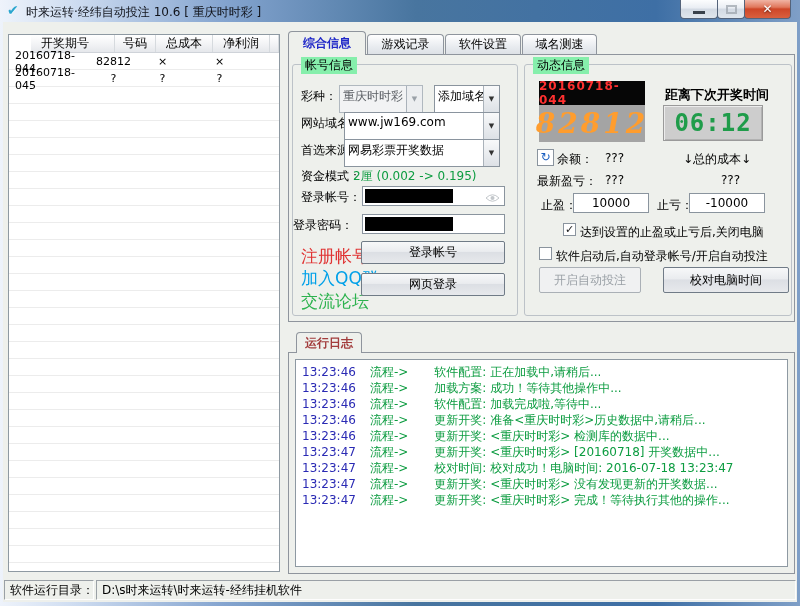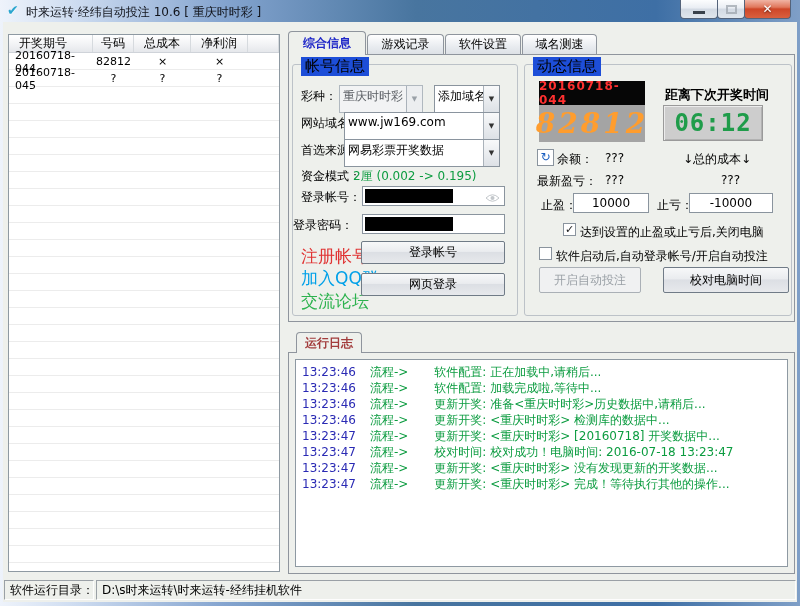--- a/index.html
+++ b/index.html
@@ -19,41 +19,41 @@
     background:linear-gradient(#fcfdfe,#e9edf3 45%,#d2d9e3 50%,#e0e6ed); display:flex; align-items:center; justify-content:center; cursor:default; }
   .cap-min { width:38px; } .cap-max { width:28px; }
   .cap-close { width:47px; background:linear-gradient(#f0b4a4,#e0775c 40%,#ce4628 50%,#d9603e); color:#fff; font-weight:bold; font-size:12px; text-shadow:0 1px 2px rgba(0,0,0,.55); }
   .min-glyph { width:12px; height:3px; background:#39414b; margin-top:6px; }
   .max-glyph { width:11px; height:9px; border:2px solid #9aa1aa; opacity:.7; }
 
   
   .client { position:absolute; left:3px; top:22px; right:3px; bottom:4px; background:#eef0ec; }
 
   
-  .listbox { position:absolute; left:5px; top:12px; width:272px; height:538px; background:#fff; border:1px solid #8e99a2; }
+  .listbox { position:absolute; left:5px; top:12px; width:272px; height:538px; background:#fff; border:1px solid #8e99a2;padding-left:22px; }
   .lv-header { display:flex; height:18px; background:linear-gradient(#ffffff,#f2f3f5 55%,#e5e7eb); border-bottom:1px solid #cfd3d9; }
   .lv-hcell { border-right:1px solid #d6dade; display:flex; align-items:center; justify-content:center; font-size:12px; white-space:nowrap; }
   .c1 { width:84px; } .c2 { width:41px; } .c3 { width:57px; } .c4 { width:57px; } .cf { flex:1; }
   .lv-hcell.c1 { justify-content:flex-start; padding-left:10px; }
   .lv-body { position:absolute; top:18px; left:0; right:0; bottom:0;
     background:repeating-linear-gradient(to bottom,#fff 0 16px,#ececec 16px 17px); }
   .lv-row { display:flex; height:17px; align-items:center; font-size:11px; }
   .lv-cell { text-align:center; }
   .lv-cell.c1 { text-align:left; padding-left:6px; }
 
   
   .tab { position:absolute; top:12px; height:20px; border:1px solid #8f959d; border-bottom:none; border-radius:4px 4px 0 0;
     background:linear-gradient(#ffffff,#e9ecf0 60%,#dde1e6); display:flex; align-items:center; justify-content:center; font-size:12px; cursor:default; }
   .tab.active { top:9px; height:24px; background:#eef0ec; color:#2028c8; font-weight:bold; z-index:5; }
   #tab-0 { left:285px; width:78px; } #tab-1 { left:364px; width:77px; } #tab-2 { left:442px; width:76px; } #tab-3 { left:519px; width:75px; }
   .tabbody { position:absolute; left:285px; top:32px; width:507px; height:268px; border:1px solid #8f959d; background:#eef0ec; }
 
   
   .group { position:absolute; border:1px solid #bcc2c8; border-radius:3px; }
-  .gtitle { position:absolute; top:-8px; left:8px; background:#1d4ed8; padding:0 4px; font-size:15px; white-space:nowrap; }
+  .gtitle { position:absolute; top:-8px; left:8px; background:#86efac; padding:0 4px; font-size:12px; white-space:nowrap; }
   #grp-account { left:289px; top:42px; width:226px; height:252px; }
   #grp-dynamic { left:521px; top:42px; width:268px; height:252px; }
   .flabel { position:absolute; white-space:nowrap; font-size:12px; }
 
   .combo { position:absolute; height:28px; background:#fff; border:1px solid #8a949e; display:flex; }
   .combo .val { flex:1; padding:2px 3px 0 3px; font-size:12px; white-space:nowrap; overflow:hidden; }
   .combo .arrow { width:16px; border-left:1px solid #aab2ba; background:linear-gradient(#f8f9fa,#dde1e6); display:flex; align-items:center; justify-content:center; font-size:7px; color:#333; }
   .combo.disabled { background:#f2f3f4; border-color:#b0b8bf; }
   .combo.disabled .val { color:#5a5e63; }
   .combo.disabled .arrow { background:#eceef0; color:#9aa1a8; }
@@ -218,39 +218,42 @@
       <span class="flabel" style="left:80px;top:86px;">???</span>
       <span class="flabel" style="left:158px;top:86px;">↓总的成本↓</span>
 
       <span class="flabel" style="left:12px;top:108px;">最新盈亏：</span>
       <span class="flabel" style="left:80px;top:108px;">???</span>
       <span class="flabel" style="left:196px;top:108px;">???</span>
 
       <span class="flabel" style="left:16px;top:132px;">止盈：</span>
       <input class="num-input" style="left: 48px; top: 128px; width: 76px;" value="10000">
       <span class="flabel" style="left:132px;top:132px;">止亏：</span>
-      <input class="num-input" style="left: 164px; top: 128px; width: 84px;" value="-10000">
+      <input class="num-input" style="left: 164px; top: 128px; width: 76px;" value="-10000">
 
       <span class="cb" style="left:38px;top:158px;">✓</span>
       <span class="flabel" style="left:55px;top:159px;">达到设置的止盈或止亏后,关闭电脑</span>
 
       <span class="cb" style="left:14px;top:182px;"></span>
       <span class="flabel" style="left:31px;top:183px;">软件启动后,自动登录帐号/开启自动投注</span>
 
       <div class="btn disabled" style="left:14px;top:202px;width:102px;height:26px;">开启自动投注</div>
       <div class="btn" style="left:138px;top:202px;width:126px;height:26px;">校对电脑时间</div>
     </div>
 
     <div id="log-tab">运行日志</div>
     <div id="log-body">
       <div id="log-list">
   <div class="log-line">
     <span class="lt">13:23:46</span><span class="lg">流程-&gt;</span><span class="lm">软件配置: 正在加载中,请稍后...</span>
   </div>
 
+  <div class="log-line">
+    <span class="lt">13:23:46</span><span class="lg">流程-&gt;</span><span class="lm">加载方案: 成功！等待其他操作中...</span>
+  </div>
 
   <div class="log-line">
     <span class="lt">13:23:46</span><span class="lg">流程-&gt;</span><span class="lm">软件配置: 加载完成啦,等待中...</span>
   </div>
 
   <div class="log-line">
     <span class="lt">13:23:46</span><span class="lg">流程-&gt;</span><span class="lm">更新开奖: 准备&lt;重庆时时彩&gt;历史数据中,请稍后...</span>
   </div>
 
   <div class="log-line">

